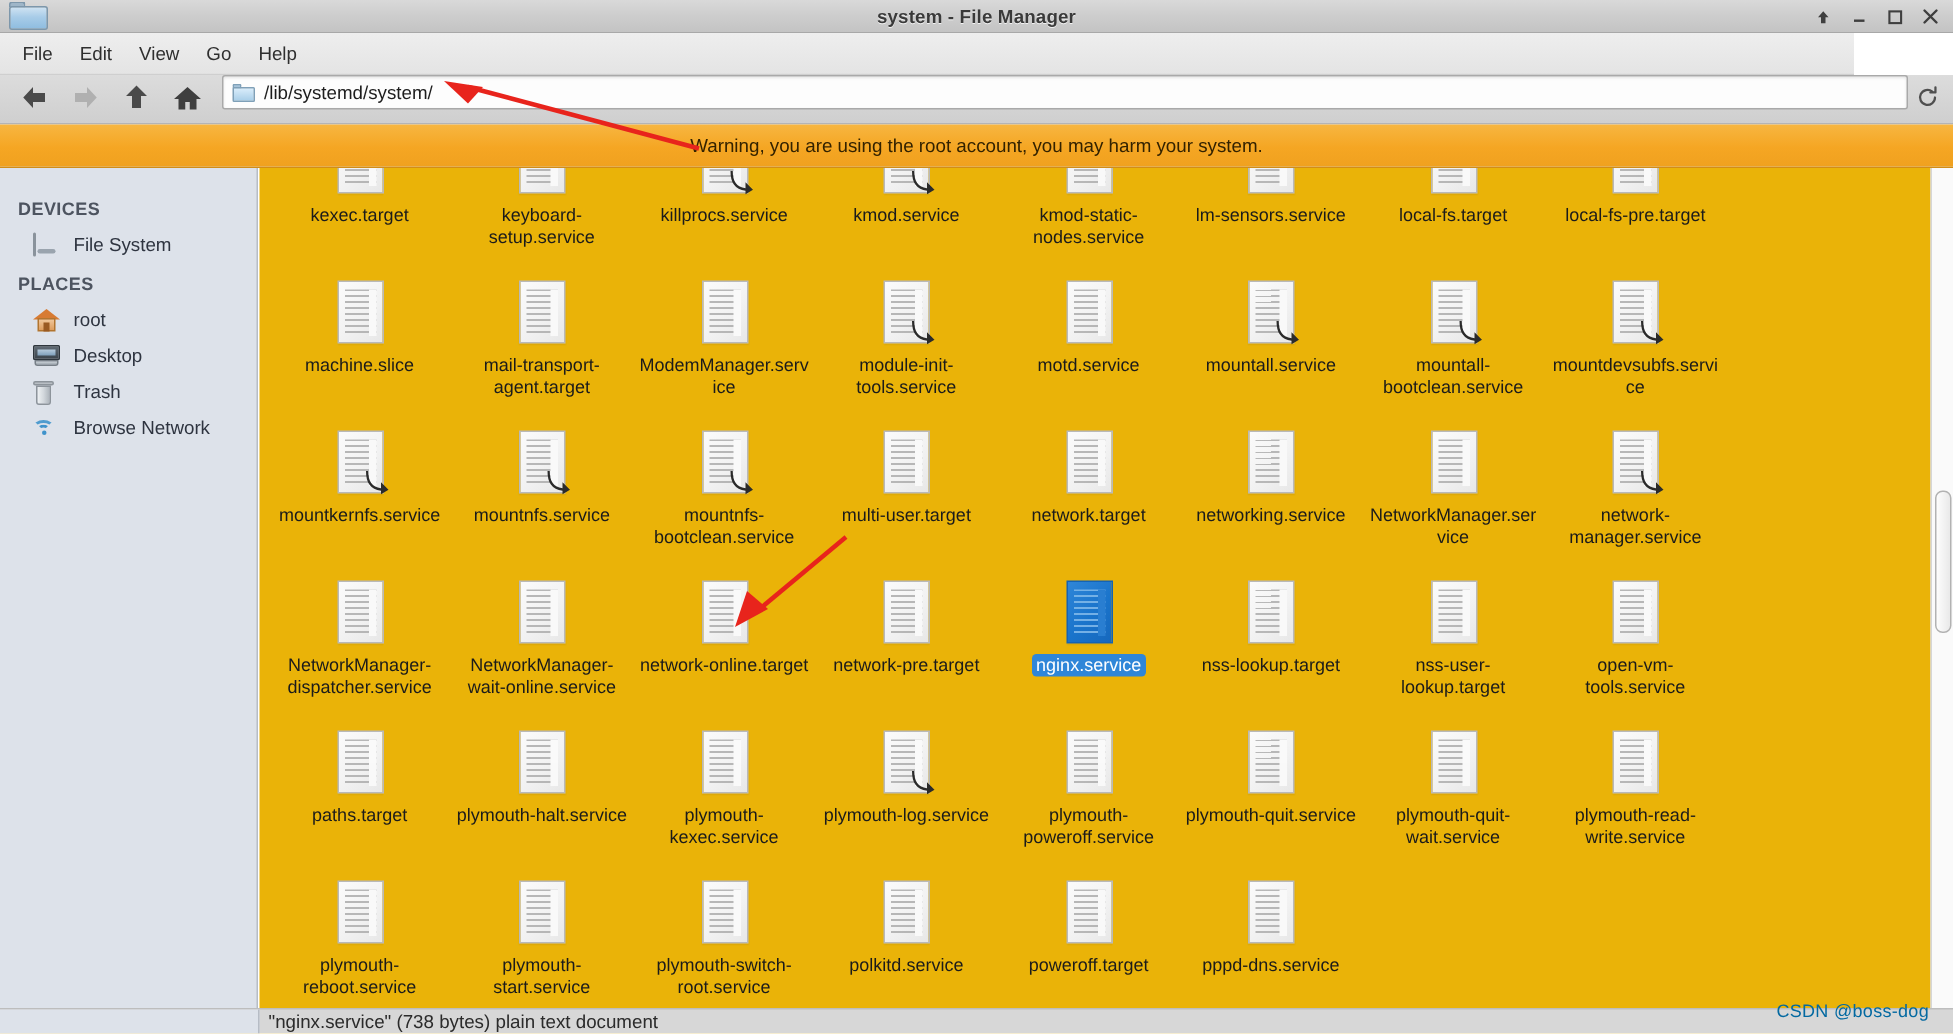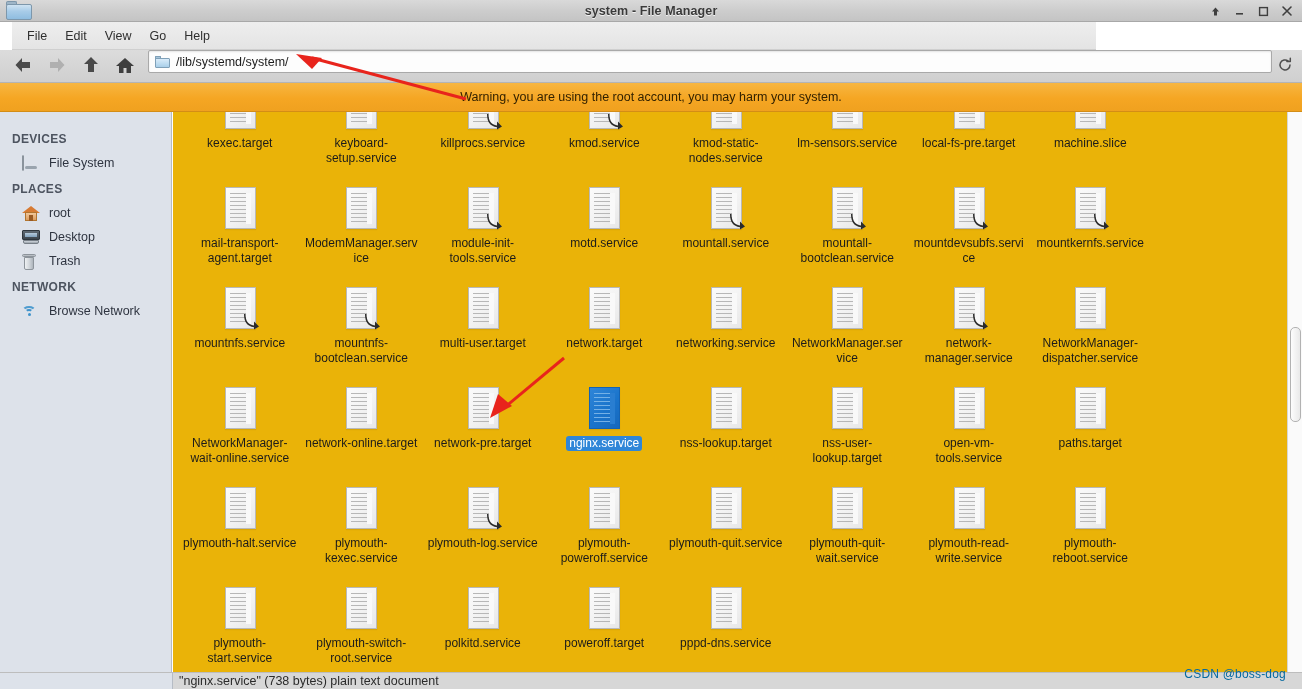--- a/index.html
+++ b/index.html
@@ -54,21 +54,21 @@
   .wbtn {
     width: 14px; height: 16px;
     display: flex; align-items: center; justify-content: center;
     color: #3f3f3f; font-size: 12px; line-height: 1;
     cursor: default;
   }
   .wbtn svg { display:block; }
 
   
   .menubar {
-    position: absolute; top: 22px; left: 12px; width: 1084px; height: 28px;
+    position: absolute; top: 22px; left: 0; width: 1236px; height: 28px;
     background: linear-gradient(to bottom, #eeeeee 0%, #e4e4e4 100%);
     border-bottom: 1px solid #cfcfcf;
     display: flex; align-items: center; padding-left: 6px;
   }
   .menu-item {
     font-size: 12.5px; color: #2f2f2f;
     padding: 3px 9px; border-radius: 2px;
     cursor: default;
   }
 
@@ -440,21 +440,20 @@
         </span>
         <span>Desktop</span>
       </div>
       <div class="side-item">
         <span class="side-icon">
           <span class="ic-trash"><span class="lid"></span><span class="can"></span></span>
         </span>
         <span>Trash</span>
       </div>
 
-      <div class="side-header">NETWORK</div>
       <div class="side-item">
         <span class="side-icon">
           <span class="ic-net"><i class="a"></i><i class="b"></i><i class="c"></i></span>
         </span>
         <span>Browse Network</span>
       </div>
     </div>
 
     <div class="filearea">
       <div class="grid" id="file-grid">
@@ -511,20 +510,28 @@
               </div>
             </div>
             <div class="flabel">lm-sensors.service</div>
           </div>
           <div class="cell">
             <div class="ficon-wrap">
               <div class="ficon">
                 <div class="lines"></div>
               </div>
             </div>
+            <div class="flabel">local-fs.target</div>
+          </div>
+          <div class="cell">
+            <div class="ficon-wrap">
+              <div class="ficon">
+                <div class="lines"></div>
+              </div>
+            </div>
             <div class="flabel">local-fs-pre.target</div>
           </div>
           <div class="cell">
             <div class="ficon-wrap">
               <div class="ficon">
                 <div class="lines"></div>
               </div>
             </div>
             <div class="flabel">machine.slice</div>
           </div>

